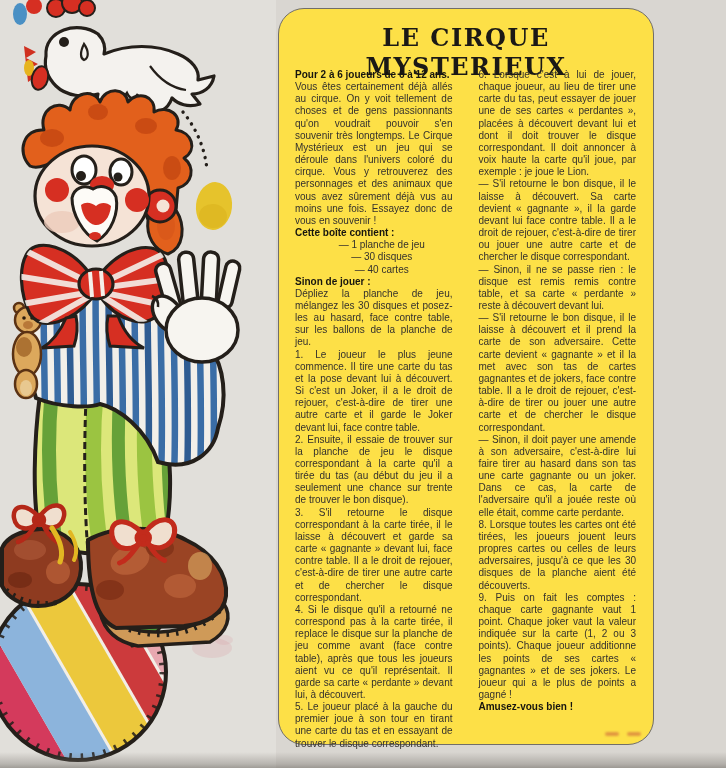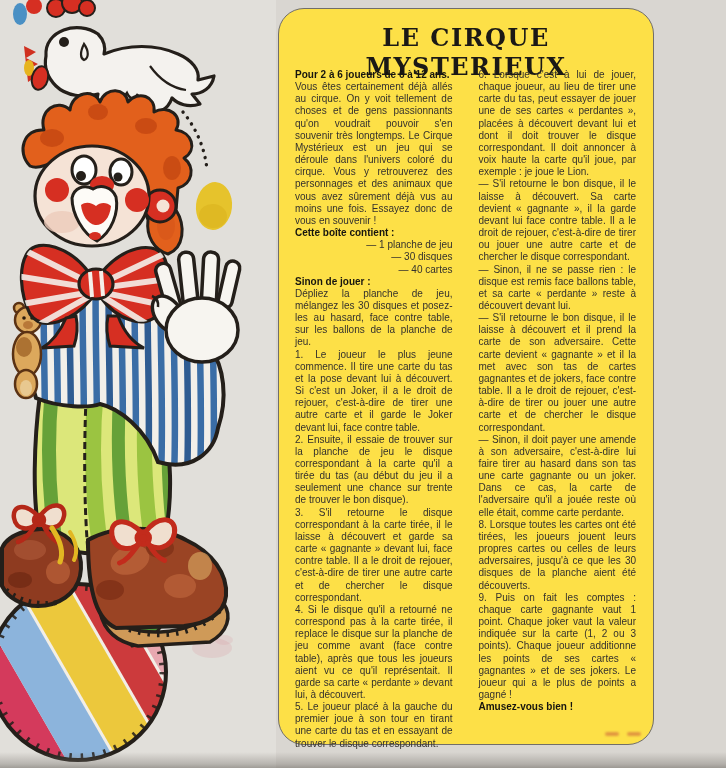--- a/index.html
+++ b/index.html
@@ -8,21 +8,21 @@
   .page::after{content:"";position:absolute;left:0;right:0;bottom:0;height:16px;z-index:9;
         background:linear-gradient(180deg,rgba(130,126,120,0) 0%,rgba(120,116,110,.40) 75%,rgba(105,101,95,.55) 100%);}
   .illustration{position:absolute;left:0;top:0;width:276px;height:768px;}
   .panel{position:absolute;left:278px;top:8px;width:376px;height:737px;box-sizing:border-box;
         border:1.6px solid #716e69;border-radius:26px;background:#fde047;}
   .title{margin:0;padding-top:14px;text-align:center;font-family:"DejaVu Serif",serif;
         font-weight:bold;font-size:24px;letter-spacing:1.5px;color:#1b1916;}
   .cols{position:absolute;left:16px;right:17px;top:60px;display:flex;gap:26px;}
   .col{flex:1;font-size:10px;line-height:12.15px;color:#34312d;text-align:justify;}
   .col p{margin:0;}
-  .col p.item{text-align:right;margin-left:16px;}
+  .col p.item{text-align:center;margin-left:16px;}
   .h{font-weight:bold;color:#17150f;}
   .gap{margin-top:9px;}
   .closing{margin-top:13px;}
   .stamp{position:absolute;left:326px;bottom:14px;width:60px;height:8px;z-index:2;
         opacity:.45;filter:blur(1.1px);}
   .stamp i{display:inline-block;width:14px;height:4px;background:#c04038;border-radius:2px;margin-right:8px;}
 </style>
 </head>
 <body>
 
@@ -270,21 +270,21 @@
         <p>1. Le joueur le plus jeune commence. Il tire une carte du tas et la pose devant lui à découvert. Si c'est un Joker, il a le droit de rejouer, c'est-à-dire de tirer une autre carte et il garde le Joker devant lui, face contre table.</p>
         <p>2. Ensuite, il essaie de trouver sur la planche de jeu le disque correspondant à la carte qu'il a tirée du tas (au début du jeu il a seulement une chance sur trente de trouver le bon disque).</p>
         <p>3. S'il retourne le disque correspondant à la carte tirée, il le laisse à découvert et garde sa carte « gagnante » devant lui, face contre table. Il a le droit de rejouer, c'est-à-dire de tirer une autre carte et de chercher le disque correspondant.</p>
         <p>4. Si le disque qu'il a retourné ne correspond pas à la carte tirée, il replace le disque sur la planche de jeu comme avant (face contre table), après que tous les joueurs aient vu ce qu'il représentait. Il garde sa carte « perdante » devant lui, à découvert.</p>
         <p>5. Le joueur placé à la gauche du premier joue à son tour en tirant une carte du tas et en essayant de trouver le disque correspondant.</p>
       </div>
 
       <div class="col">
         <p>6. Lorsque c'est à lui de jouer, chaque joueur, au lieu de tirer une carte du tas, peut essayer de jouer une de ses cartes « perdantes », placées à découvert devant lui et dont il doit trouver le disque correspondant. Il doit annoncer à voix haute la carte qu'il joue, par exemple : je joue le Lion.</p>
         <p>— S'il retourne le bon disque, il le laisse à découvert. Sa carte devient « gagnante », il la garde devant lui face contre table. Il a le droit de rejouer, c'est-à-dire de tirer ou jouer une autre carte et de chercher le disque correspondant.</p>
-        <p>— Sinon, il ne se passe rien : le disque est remis face ballons table, et sa carte « perdante » reste à découvert devant lui.</p>
+        <p>— Sinon, il ne se passe rien : le disque est remis remis contre table, et sa carte « perdante » reste à découvert devant lui.</p>
         <p>— S'il retourne le bon disque, il le laisse à découvert et il prend la carte de son adversaire. Cette carte devient « gagnante » et il la met avec son tas de cartes gagnantes et de jokers, face contre table. Il a le droit de rejouer, c'est-à-dire de tirer ou jouer une autre carte et de chercher le disque correspondant.</p>
         <p>— Sinon, il doit payer une amende à son adversaire, c'est-à-dire lui faire tirer au hasard dans son tas une carte gagnante ou un joker. Dans ce cas, la carte de l'adversaire qu'il a jouée reste où elle était, comme carte perdante.</p>
         <p>8. Lorsque toutes les cartes ont été tirées, les joueurs jouent leurs propres cartes ou celles de leurs adversaires, jusqu'à ce que les 30 disques de la planche aient été découverts.</p>
         <p>9. Puis on fait les comptes : chaque carte gagnante vaut 1 point. Chaque joker vaut la valeur indiquée sur la carte (1, 2 ou 3 points). Chaque joueur additionne les points de ses cartes « gagnantes » et de ses jokers. Le joueur qui a le plus de points a gagné !</p>
         <p class="h closing">Amusez-vous bien !</p>
       </div>
     </div>
 
     <div class="stamp"><i></i><i></i></div>
   </div>

